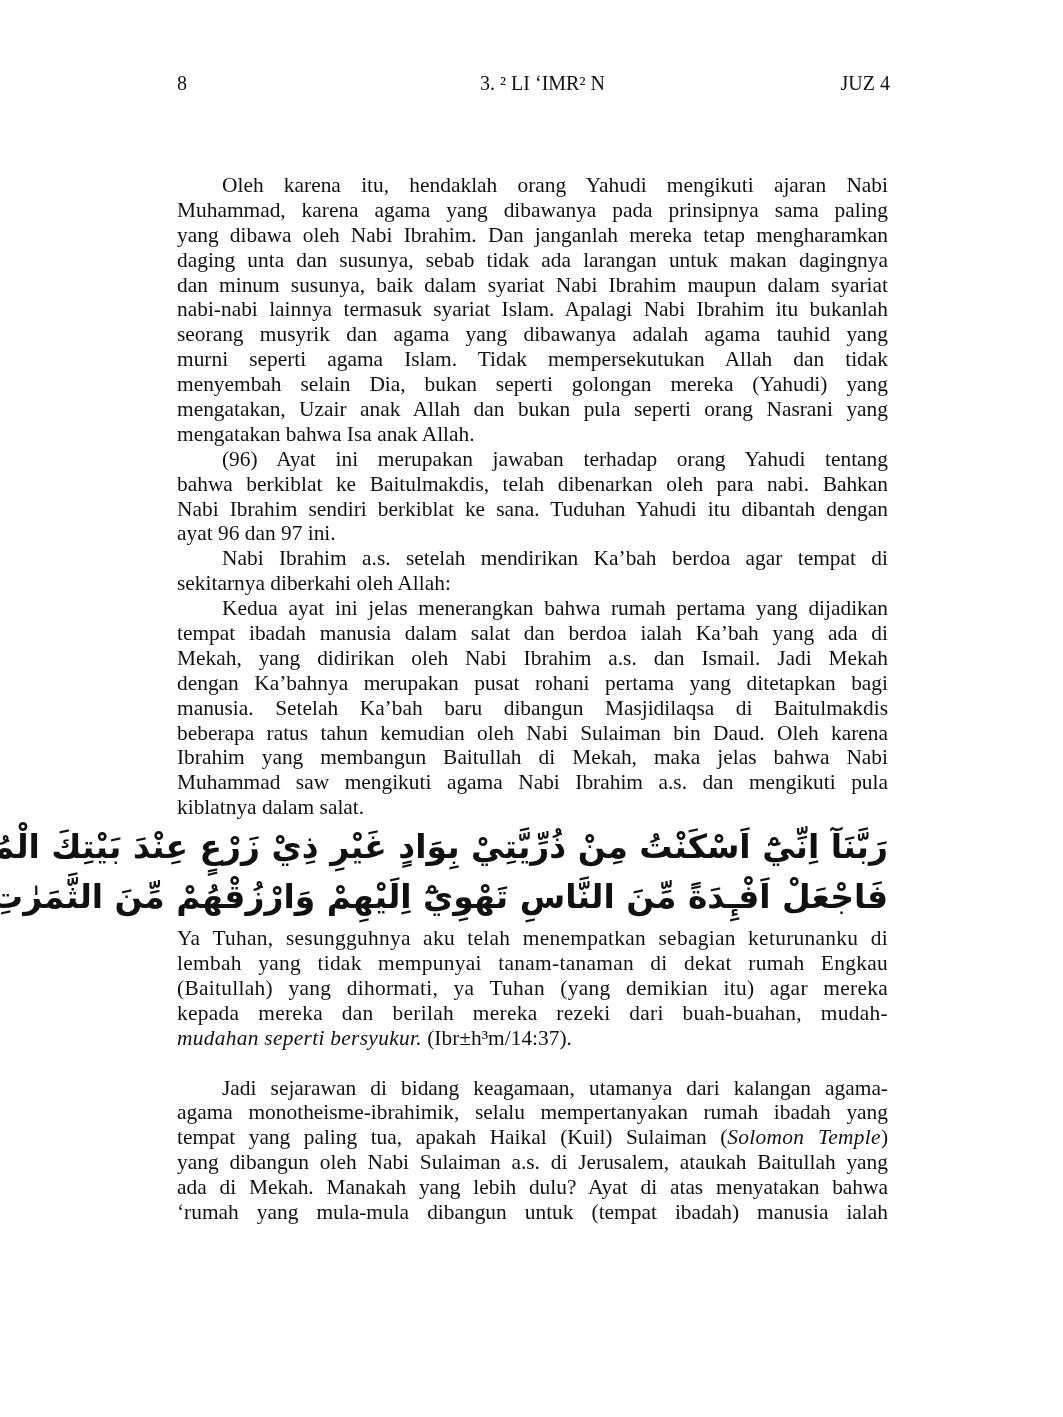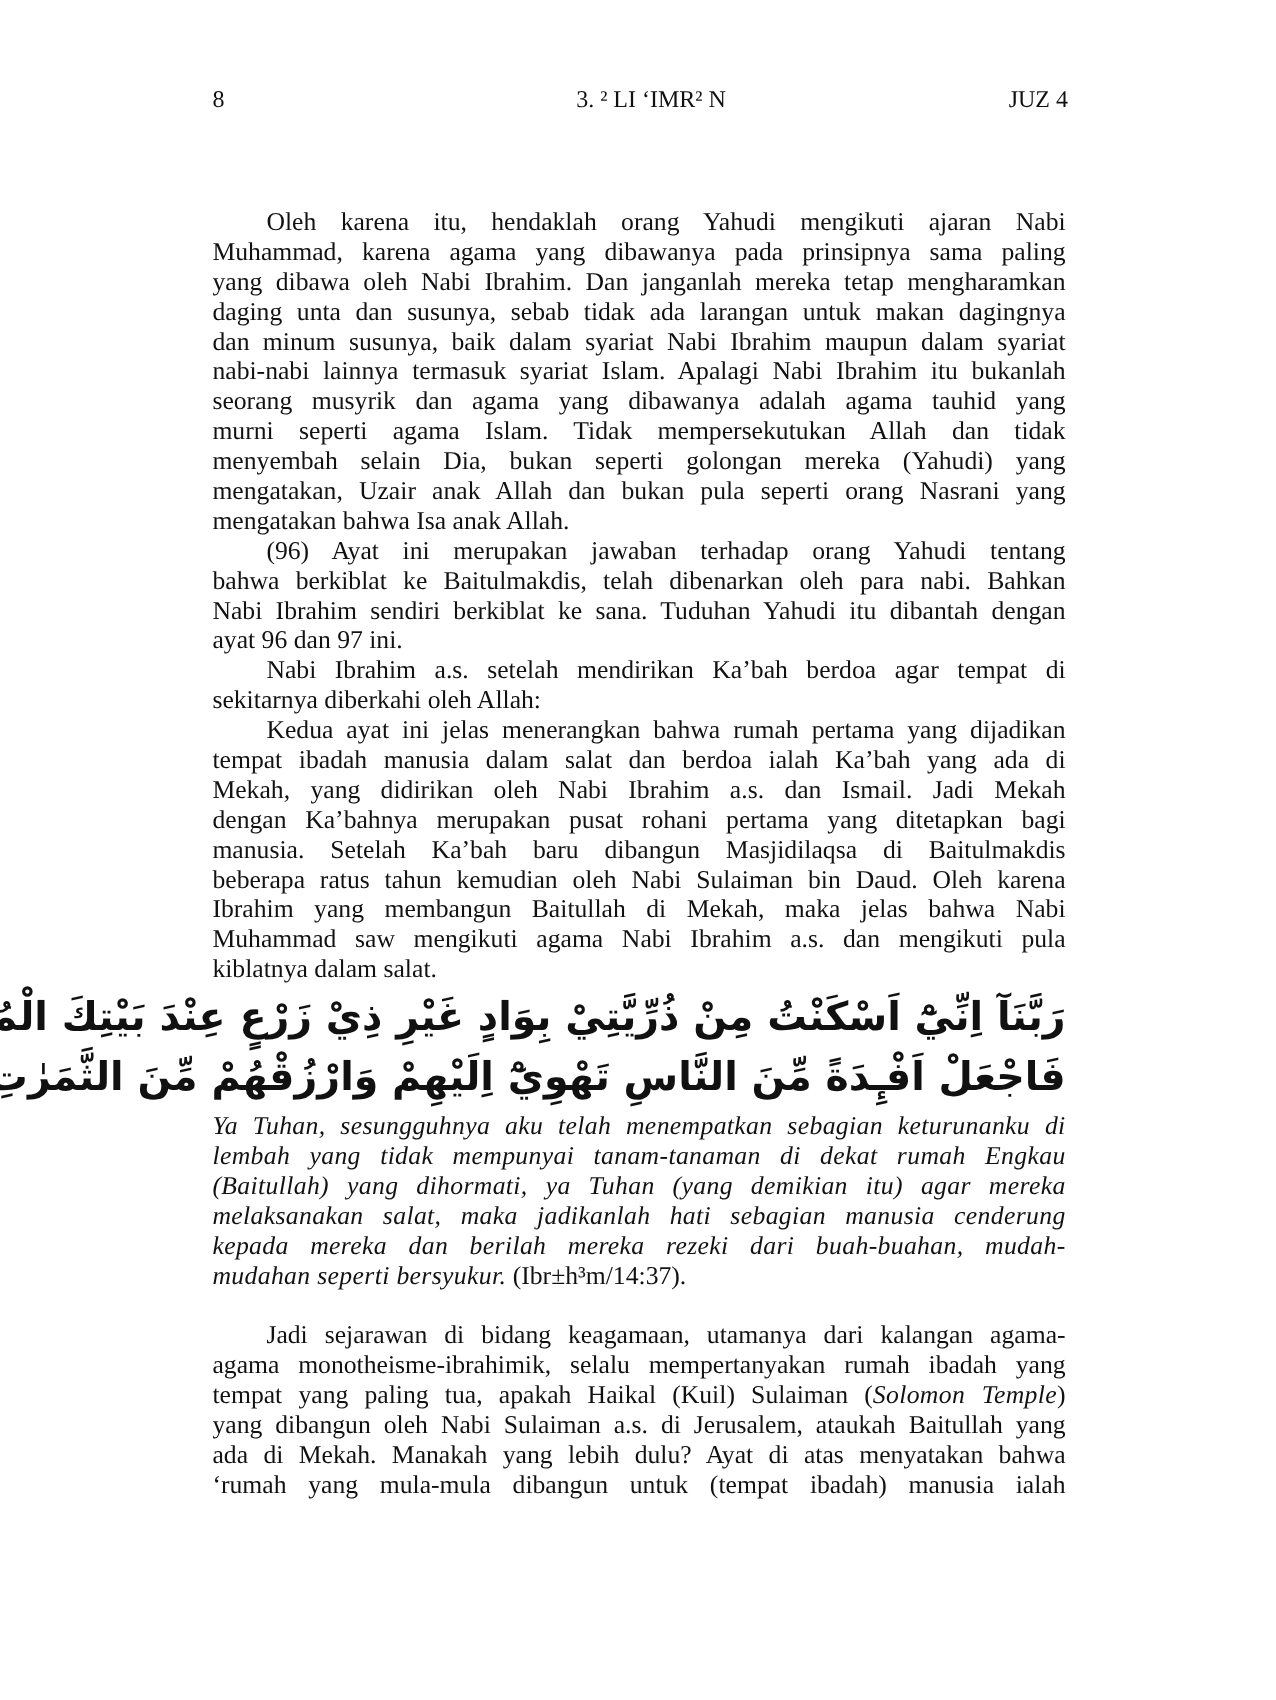--- a/index.html
+++ b/index.html
@@ -9,21 +9,21 @@
   .header .pg { position: absolute; left: 0; top: 0; }
   .header .ttl { position: absolute; left: 18px; right: 0; top: 0; text-align: center; }
   .header .juz { position: absolute; right: 0; top: 0; }
   .body { position: absolute; left: 177px; top: 149px; width: 711px; font-size: 21.4px; line-height: 24.9px; margin-top: 24px; }
   .line { display: block; text-align: justify; text-align-last: justify; white-space: nowrap; height: 24.9px; overflow: visible; }
   .line.last { text-align-last: left; }
   .line.indent { padding-left: 45px; }
   .gap { height: 24.9px; }
   .arabic { display: block; height: 104px; position: relative; margin-top: 2px; }
   .arabic .aline { display: block; direction: rtl; text-align: justify; text-align-last: justify; font-family: "DejaVu Sans", sans-serif; font-weight: bold; font-size: 33px; line-height: 50px; white-space: nowrap; }
-  .italic { font-style: italic; letter-spacing: 0.3px; }
+  .italic { letter-spacing: 0.3px; }
 </style>
 </head>
 <body>
 
 <div class="header serif">
   <span class="pg">8</span>
   <span class="ttl">3. ² LI ‘IMR² N</span>
   <span class="juz">JUZ 4</span>
 </div>
 
@@ -69,21 +69,20 @@
 
   <div class="arabic">
     <span class="aline">رَبَّنَآ اِنِّيْٓ اَسْكَنْتُ مِنْ ذُرِّيَّتِيْ بِوَادٍ غَيْرِ ذِيْ زَرْعٍ عِنْدَ بَيْتِكَ الْمُحَرَّمِۙ رَبَّنَا لِيُقِيْمُوا الصَّلٰوةَ</span>
     <span class="aline">فَاجْعَلْ اَفْـِٕدَةً مِّنَ النَّاسِ تَهْوِيْٓ اِلَيْهِمْ وَارْزُقْهُمْ مِّنَ الثَّمَرٰتِ لَعَلَّهُمْ يَشْكُرُوْنَ</span>
   </div>
 
   <div class="italic-block">
     <span class="line italic">Ya Tuhan, sesungguhnya aku telah menempatkan sebagian keturunanku di</span>
     <span class="line italic">lembah yang tidak mempunyai tanam-tanaman di dekat rumah Engkau</span>
     <span class="line italic">(Baitullah) yang dihormati, ya Tuhan (yang demikian itu) agar mereka</span>
-    <span class="line italic">melaksanakan salat, maka jadikanlah hati sebagian manusia cenderung</span>
     <span class="line italic">kepada mereka dan berilah mereka rezeki dari buah-buahan, mudah-</span>
     <span class="line last"><i class="italic">mudahan seperti bersyukur.</i><span> (Ibr±h³m/14:37).</span></span>
   </div>
 
   <div class="gap"></div>
 
   <div>
     <span class="line indent">Jadi sejarawan di bidang keagamaan, utamanya dari kalangan agama-</span>
     <span class="line">agama monotheisme-ibrahimik, selalu mempertanyakan rumah ibadah yang</span>
     <span class="line"><span>tempat yang paling tua, apakah Haikal (Kuil) Sulaiman (</span><i class="italic">Solomon Temple</i><span>)</span></span>

